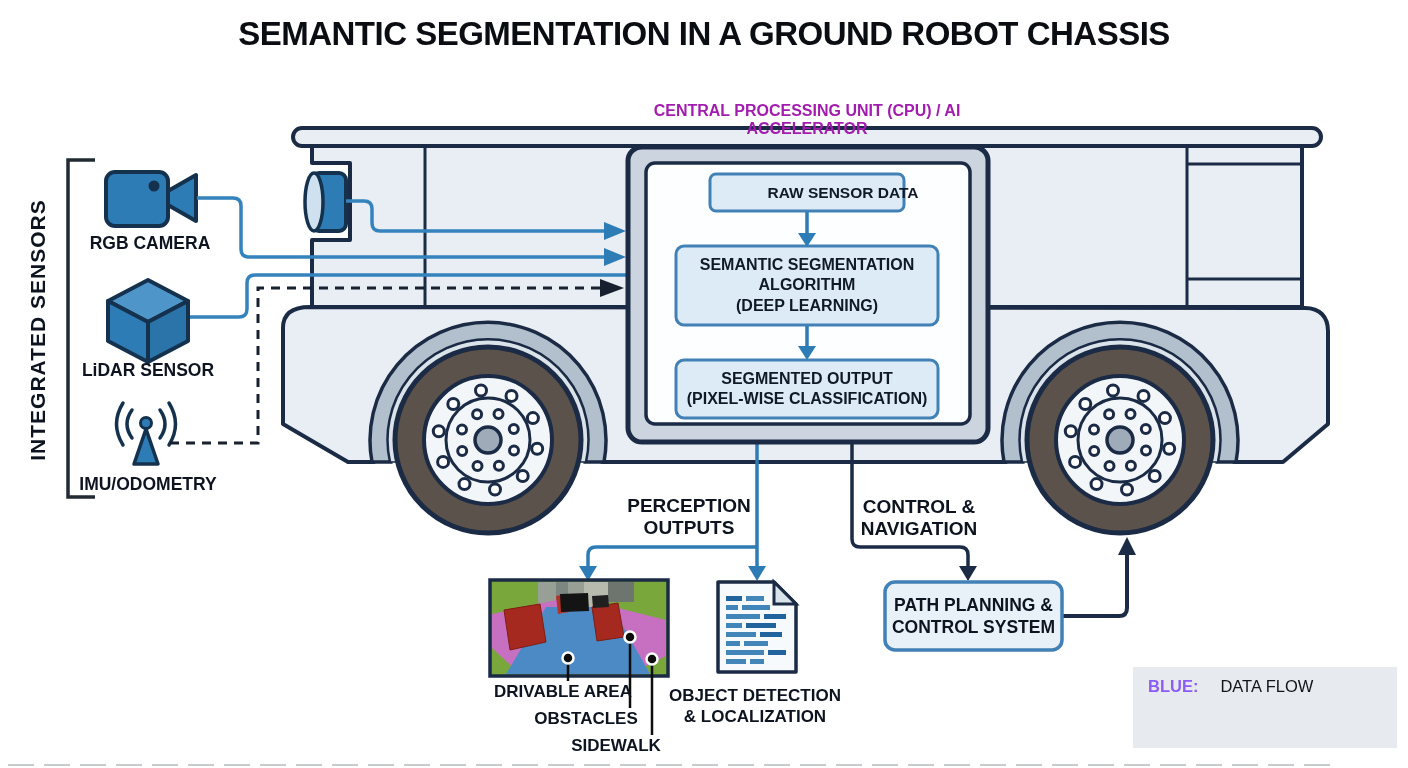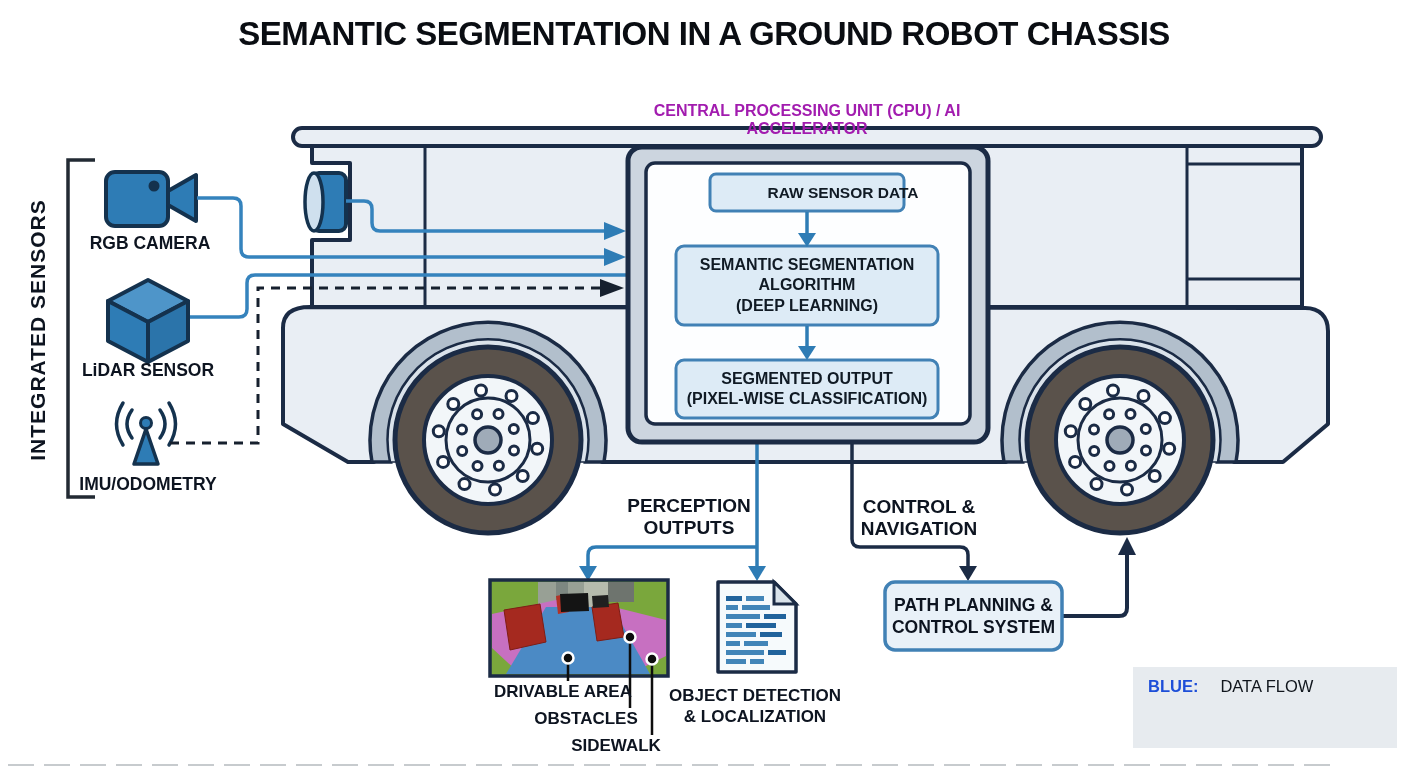--- a/index.html
+++ b/index.html
@@ -27,21 +27,21 @@
   #perception-label{left:609px;top:495px;width:160px;}
   #control-label{left:839px;top:496px;width:160px;}
   .callout-label{width:180px;font-size:17px;}
   #drivable-label{left:473px;top:682px;}
   #obstacles-label{left:496px;top:709px;}
   #sidewalk-label{left:526px;top:736px;}
   #objdet-label{left:665px;top:685px;width:180px;font-size:17px;line-height:21px;}
   #pathplan-label{left:885px;top:582px;width:177px;height:68px;font-size:17.5px;line-height:22px;}
   #legend{left:1148px;top:676px;font-size:16.5px;line-height:21px;color:#10151c;}
   .legend-term{font-weight:bold;}
-  .legend-term.blue{color:#1d4ed8;}
+  .legend-term.blue{color:#8b5cf6;}
   .legend-desc{font-weight:normal;margin-left:22px;}
 </style>
 </head>
 <body>
 
 <svg class="abs" style="left:0;top:0" width="1408" height="768" viewBox="0 0 1408 768">
   <defs>
     <g id="fender">
       <path d="M-116,22 A118,118 0 1 1 116,22 L97.5,22 A100,100 0 1 0 -97.5,22 Z" fill="#b2bfcc" stroke="#1b2b45" stroke-width="3.5"></path>
       <path d="M-97.5,22 A100,100 0 1 1 97.5,22 L91.4,22 A94,94 0 1 0 -91.4,22 Z" fill="#dae2ea" stroke="#1b2b45" stroke-width="1.5"></path>

